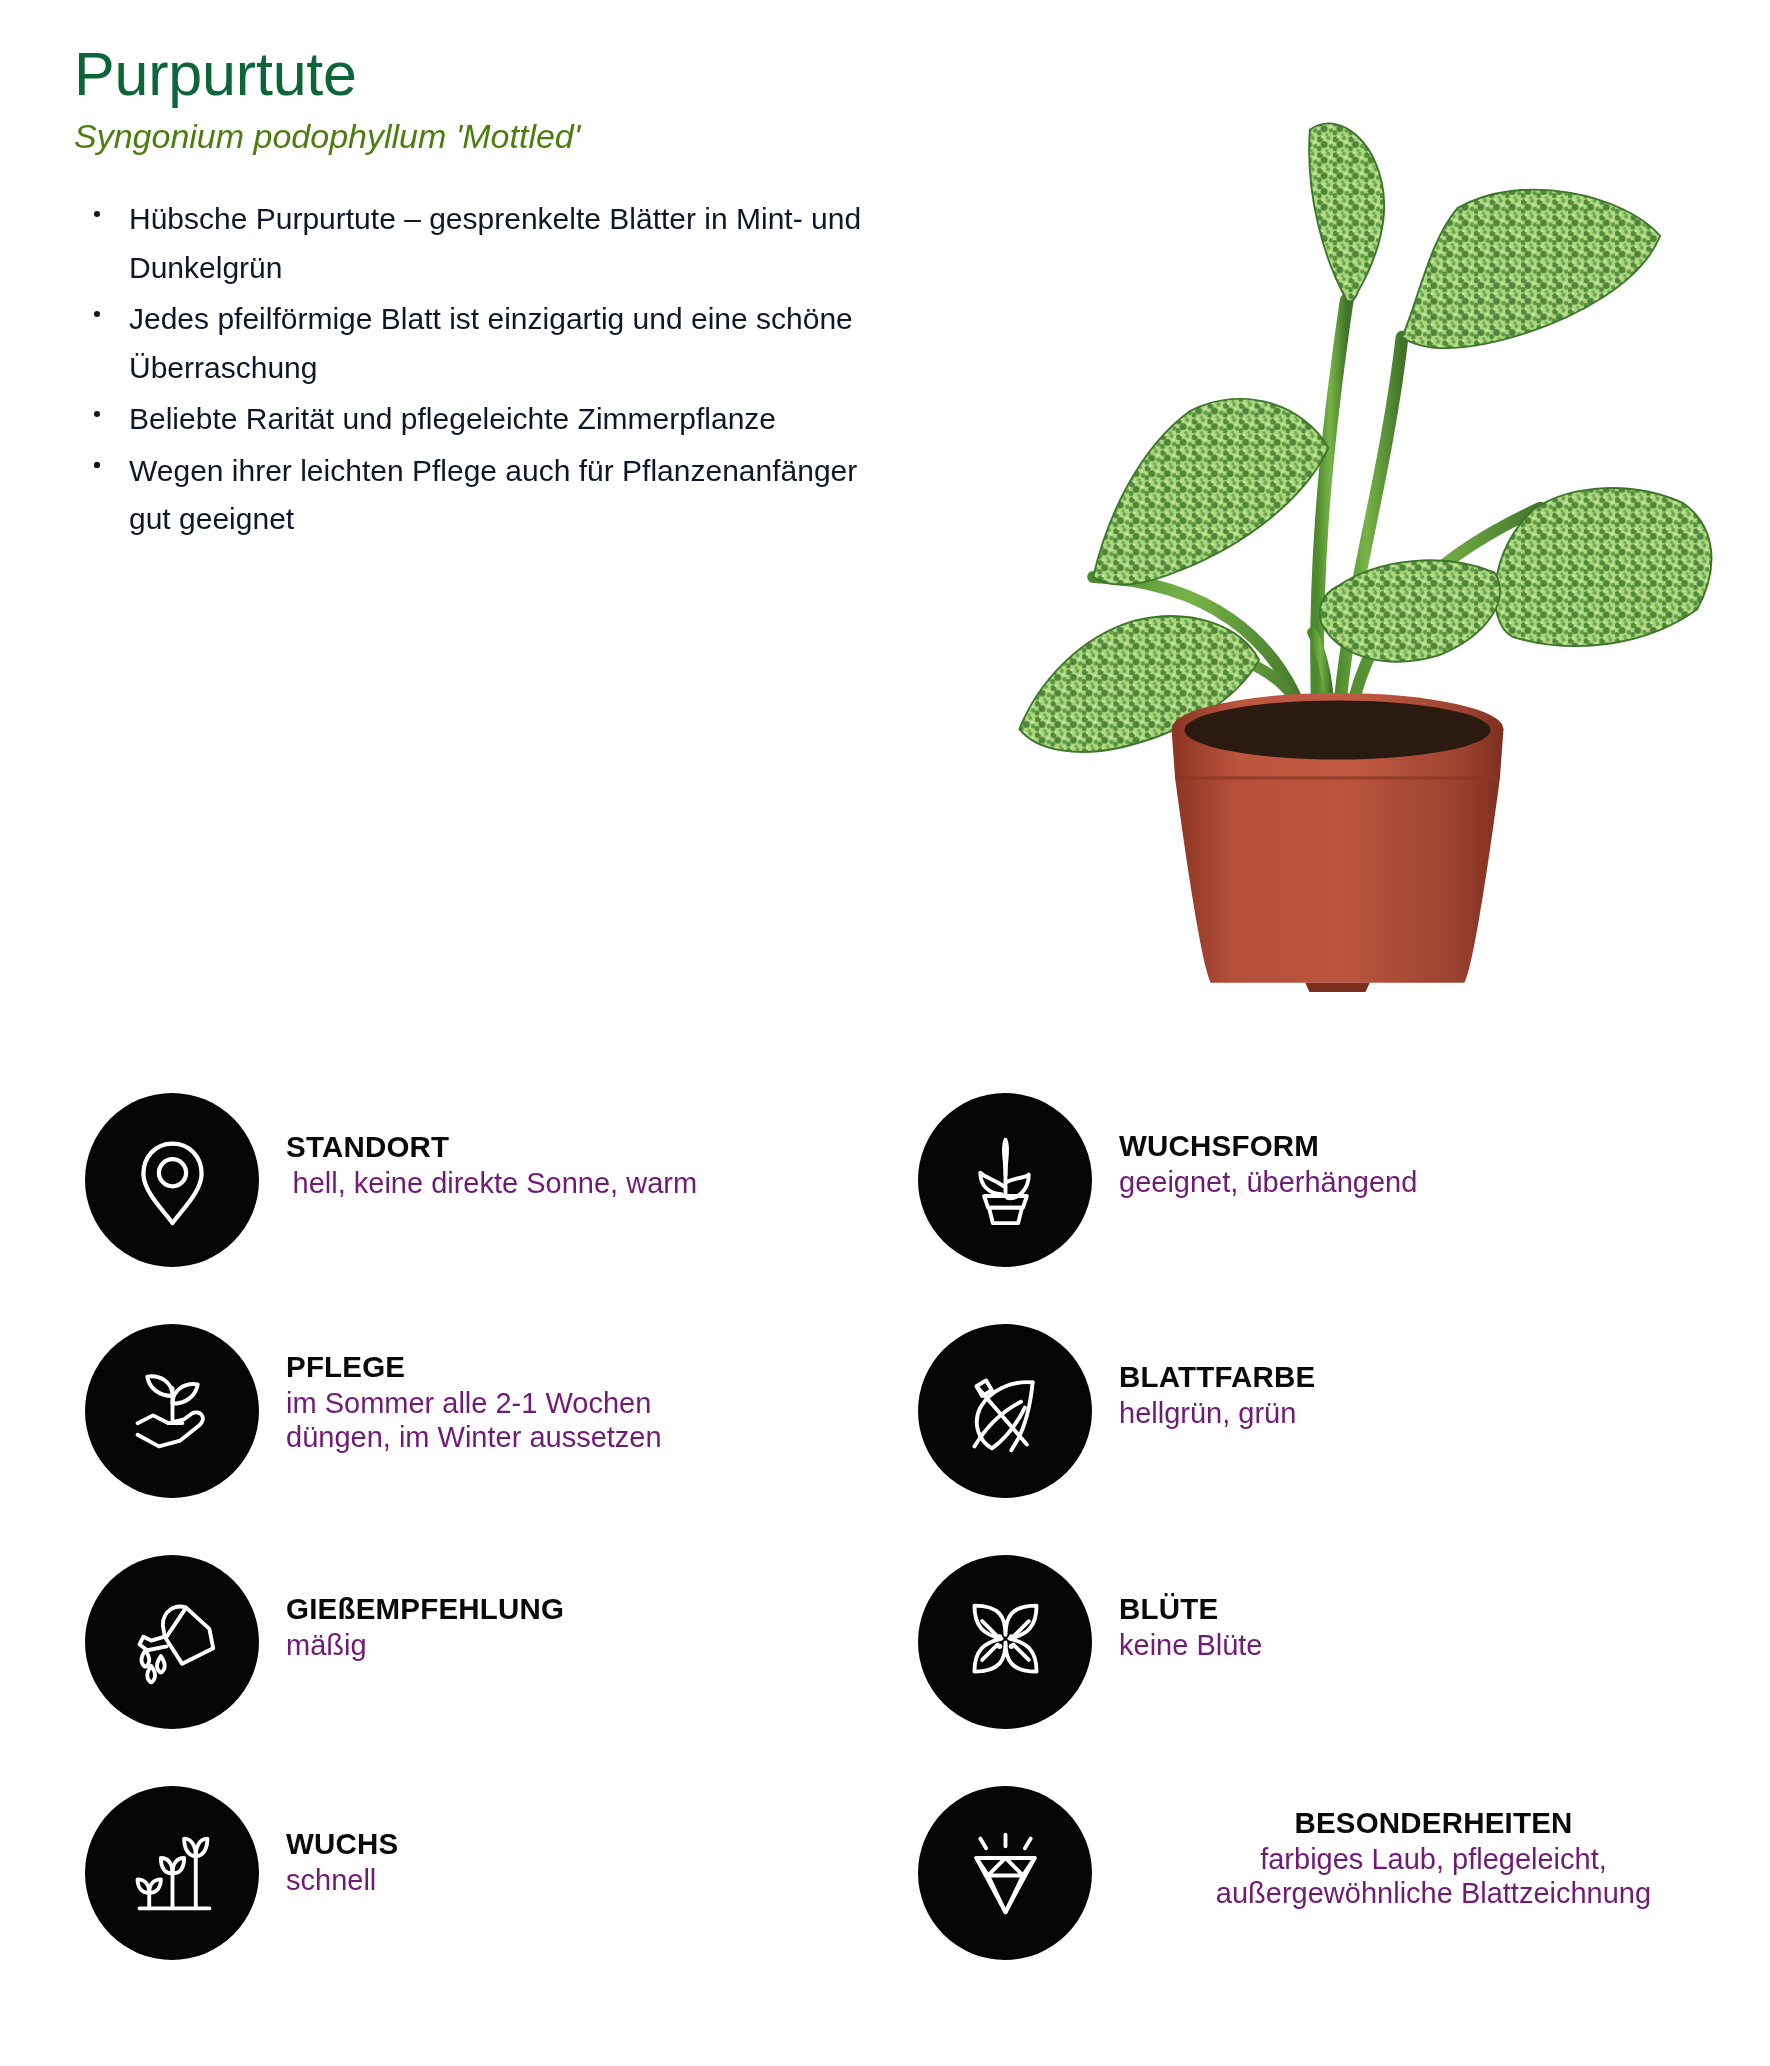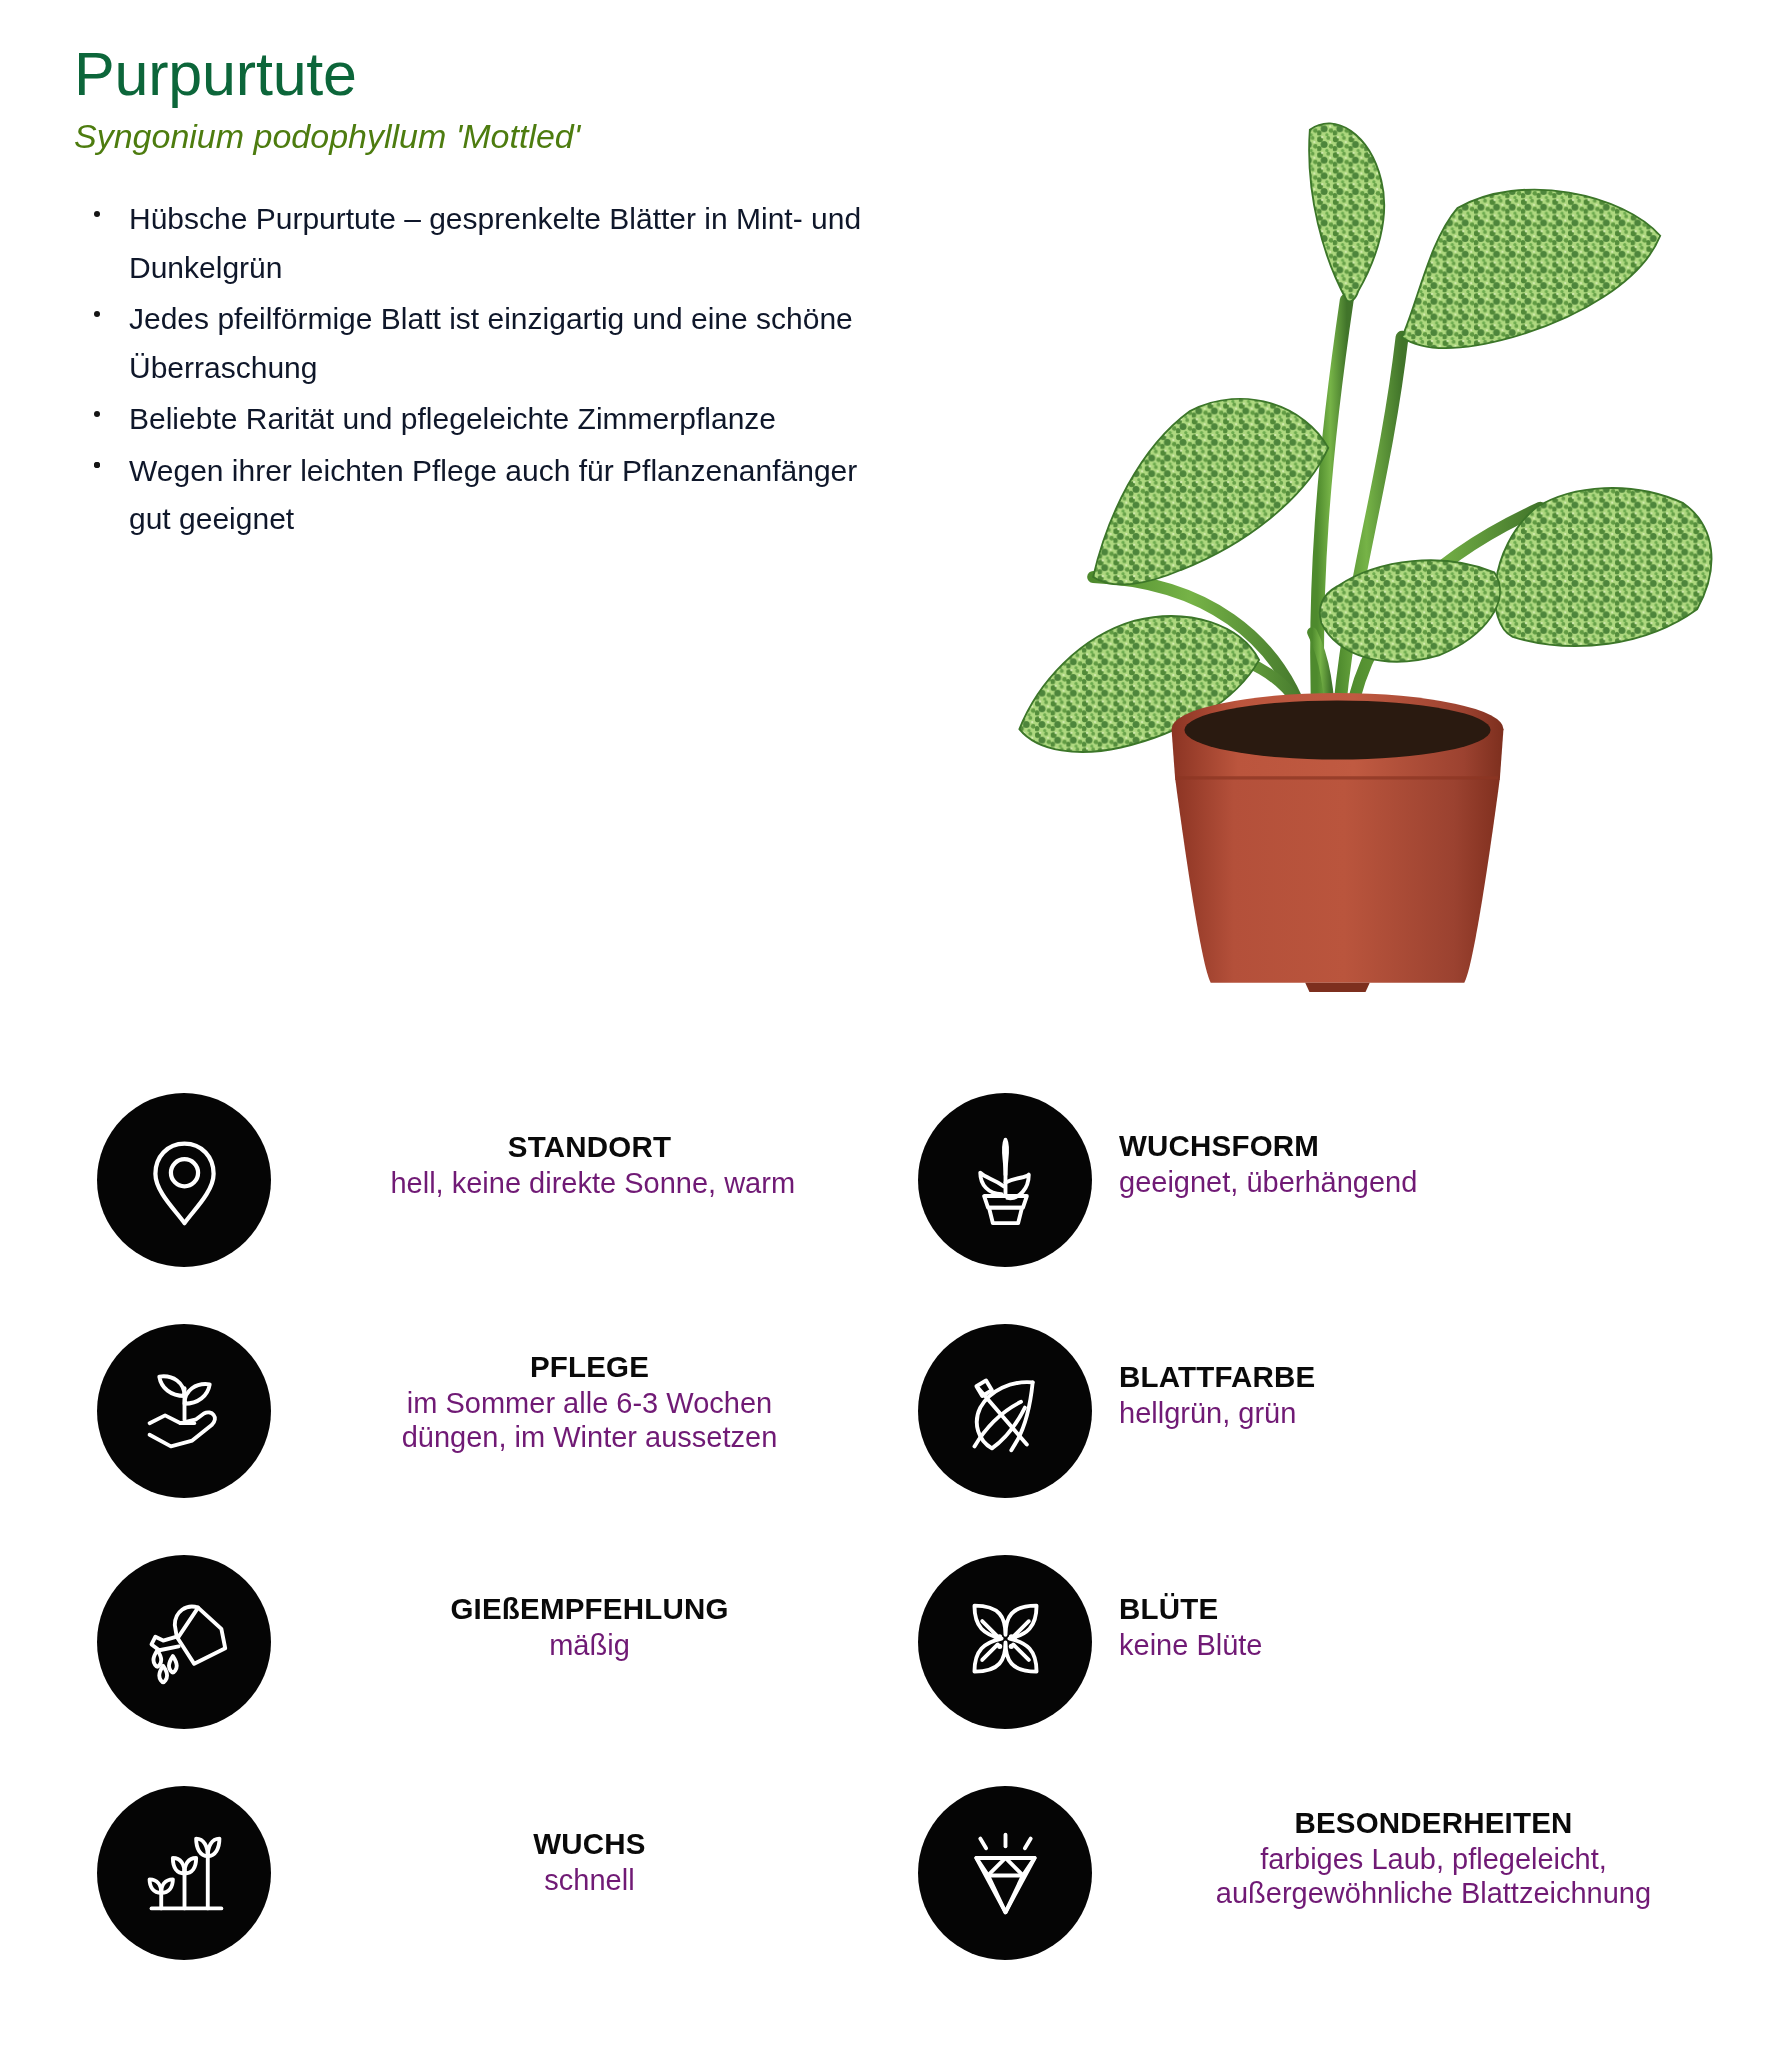--- a/index.html
+++ b/index.html
@@ -89,21 +89,21 @@
   .attr-grid {
     position: absolute;
     left: 0;
     top: 1093px;
     width: 1771px;
   }
   .attr-col {
     position: absolute;
     top: 0;
   }
-  .attr-col.left  { left: 97px;  width: 784px; text-align: center; }
+  .attr-col.left  { left: 85px;  width: 784px; }
   .attr-col.right { left: 918px; width: 830px; }
 
   .attr-row {
     position: relative;
     display: flex;
     align-items: flex-start;
     margin-bottom: 56px;
     min-height: 175px;
   }
   .attr-row:last-child { margin-bottom: 0; }
@@ -304,21 +304,21 @@
         <svg viewBox="0 0 100 100" fill="none" stroke="#ffffff" stroke-width="4" stroke-linecap="round" stroke-linejoin="round">
           <path d="M50 58 L50 26"></path>
           <path d="M50 34 C 36 34, 26 26, 24 14 C 38 12, 50 20, 50 34 Z"></path>
           <path d="M50 42 C 64 42, 74 34, 76 22 C 62 20, 50 28, 50 42 Z"></path>
           <path d="M14 62 L30 54 L46 62 L62 58 L70 52 C 78 48, 86 56, 78 64 L58 80 L36 86 L14 74"></path>
           <path d="M46 62 L60 62"></path>
         </svg>
       </div>
       <div class="attr-text">
         <div class="attr-label">PFLEGE</div>
-        <div class="attr-value">im Sommer alle 6-3 Wochen
+        <div class="attr-value">im Sommer alle 2-1 Wochen
 düngen, im Winter aussetzen</div>
       </div>
     </div>
 
     <div class="attr-row row-giessen">
       <div class="attr-icon">
         <svg viewBox="0 0 100 100" fill="none" stroke="#ffffff" stroke-width="4" stroke-linecap="round" stroke-linejoin="round">
           <path d="M40 32 C 40 18, 52 10, 64 14 L88 36 L92 56 L60 72 L42 44 Z"></path>
           <path d="M64 14 L44 44"></path>
           <path d="M42 44 L28 48 L20 44 L16 52 L24 58 L44 54"></path>

